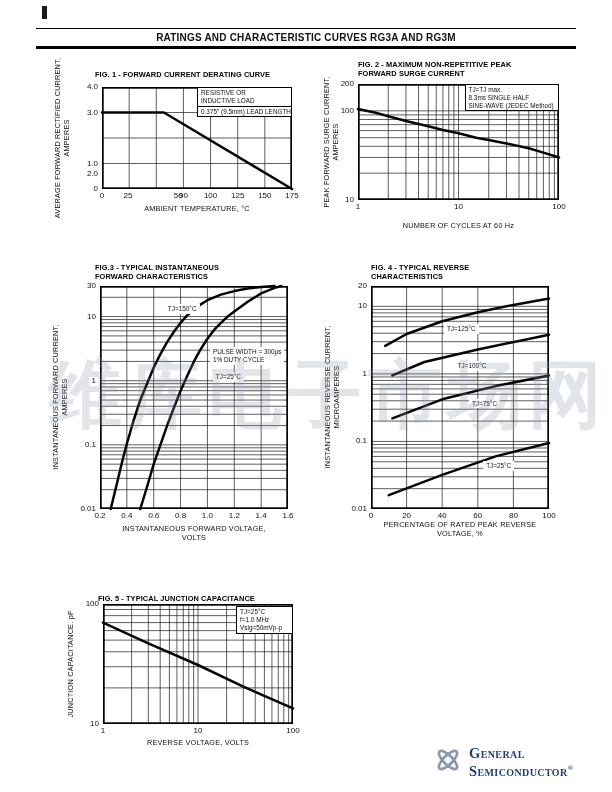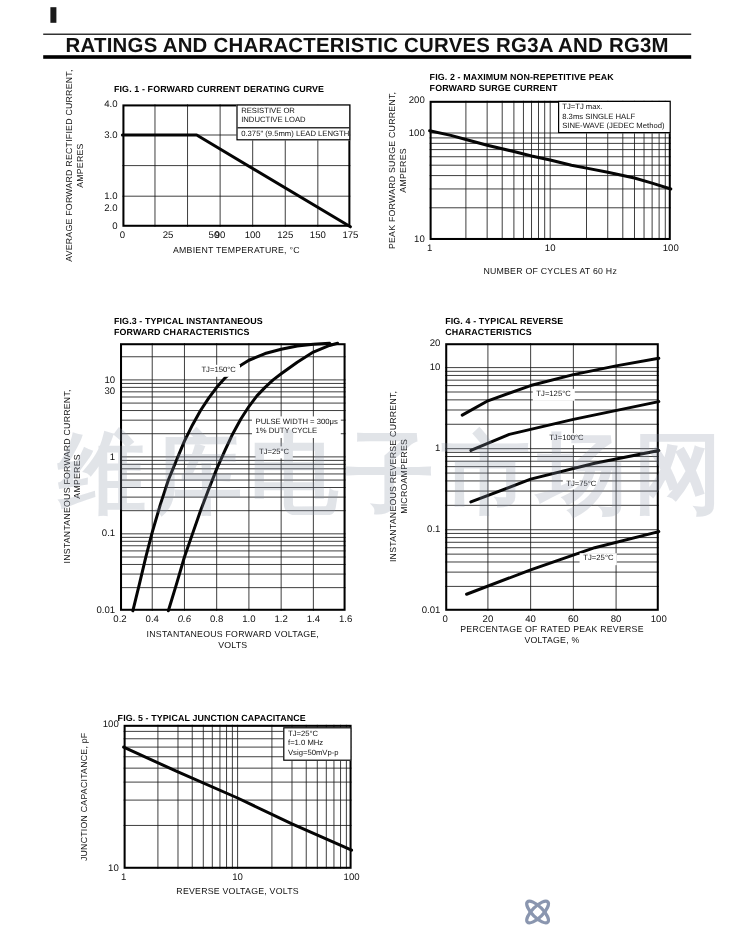--- a/index.html
+++ b/index.html
@@ -4,21 +4,21 @@
 <style>
   html,body{margin:0;padding:0;}
   body{
     width:612px;height:792px;position:relative;background:#ffffff;
     font-family:"Liberation Sans",sans-serif;color:#111;overflow:hidden;
   }
   .corner-mark{position:absolute;background:#1a1a1a;}
   .page-header{
     position:absolute;left:36px;top:28px;width:540px;
     border-top:1.2px solid #000;border-bottom:3px solid #000;
-    text-align:center;font-weight:bold;font-size:17px;line-height:15px;
+    text-align:center;font-weight:bold;font-size:10px;line-height:15px;
     padding:1px 0 1px 0;letter-spacing:0.2px;
   }
   .fig-title{
     position:absolute;text-align:left;font-weight:bold;
     font-size:7.4px;line-height:9px;color:#000;letter-spacing:0.1px;
   }
   .plot{position:absolute;}
   .plot svg{position:absolute;left:0;top:0;overflow:visible;}
   .tick{position:absolute;font-size:8px;line-height:8px;color:#111;white-space:nowrap;}
   .tick.tx{transform:translate(-50%,0);}
@@ -69,21 +69,21 @@
         <line x1="108.57142857142857" y1="0" x2="108.57142857142857" y2="102" stroke="#1a1a1a" stroke-width="0.7"></line>
         <line x1="135.71428571428572" y1="0" x2="135.71428571428572" y2="102" stroke="#1a1a1a" stroke-width="0.7"></line>
         <line x1="162.85714285714286" y1="0" x2="162.85714285714286" y2="102" stroke="#1a1a1a" stroke-width="0.7"></line>
         <line x1="0" y1="76.5" x2="190" y2="76.5" stroke="#1a1a1a" stroke-width="0.7"></line>
         <line x1="0" y1="51" x2="190" y2="51" stroke="#1a1a1a" stroke-width="0.7"></line>
         <line x1="0" y1="25.5" x2="190" y2="25.5" stroke="#1a1a1a" stroke-width="0.7"></line>
         <rect x="0.85" y="0.85" width="188.3" height="100.3" fill="none" stroke="#000" stroke-width="1.7"></rect>
         <polyline points="0.0,25.5 61.9,25.5 190.0,102.0" fill="none" stroke="#050505" stroke-width="2.5" stroke-linejoin="round" stroke-linecap="round"></polyline>
       </svg>
       <span class="tick tx" style="left: 0px; top: 105px;">0</span>
-      <span class="tick tx" style="left: 38px; top: 105px; text-align: right;">25</span>
+      <span class="tick tx" style="left: 26px; top: 105px; text-align: right;">25</span>
       <span class="tick tx" style="left: 54.2857px; top: 105px; padding-left: 44px;">50</span>
       <span class="tick tx" style="left: 81.4286px; top: 105px;">90</span>
       <span class="tick tx" style="left: 108.571px; top: 105px;">100</span>
       <span class="tick tx" style="left: 135.714px; top: 105px;">125</span>
       <span class="tick tx" style="left: 162.857px; top: 105px;">150</span>
       <span class="tick tx" style="left: 190px; top: 105px;">175</span>
       <span class="tick ty" style="left: -4px; top: 102px;">0</span>
       <span class="tick ty" style="left: -4px; top: 76.5px;">1.0</span>
       <span class="tick ty" style="left: -4px; top: 51px; margin-top: 36px;">2.0</span>
       <span class="tick ty" style="left: -4px; top: 25.5px;">3.0</span>
@@ -210,21 +210,21 @@
       <span class="tick tx" style="left: 53.7143px; top: 226px; font-style: italic;">0.6</span>
       <span class="tick tx" style="left: 80.5714px; top: 226px;">0.8</span>
       <span class="tick tx" style="left: 107.429px; top: 226px;">1.0</span>
       <span class="tick tx" style="left: 134.286px; top: 226px;">1.2</span>
       <span class="tick tx" style="left: 161.143px; top: 226px;">1.4</span>
       <span class="tick tx" style="left: 188px; top: 226px;">1.6</span>
       <span class="tick ty" style="left: -4px; top: 223px;">0.01</span>
       <span class="tick ty" style="left: -4px; top: 158.866px;">0.1</span>
       <span class="tick ty" style="left: -4px; top: 94.733px;">1</span>
       <span class="tick ty" style="left: -4px; top: 30.5995px;">10</span>
-      <span class="tick ty" style="left: -4px; top: 0px; margin-top: 40px;">30</span>
+      <span class="tick ty" style="left: -4px; top: 0px;">30</span>
       <div class="ann" style="left: 34.5%; top: 8%;">
         <div>TJ=150°C</div>
       </div>
       <div class="ann" style="left: 58.5%; top: 27.5%;">
         <div>PULSE WIDTH = 300μs</div>
         <div>1% DUTY CYCLE</div>
       </div>
       <div class="ann" style="left: 60%; top: 38.5%;">
         <div>TJ=25°C</div>
       </div>
@@ -370,13 +370,17 @@
 
 <div class="brand">
   <span>
     <svg width="32" height="32" viewBox="0 0 40 40">
       <g fill="none" stroke="#8a96af" stroke-width="3.4">
         <ellipse cx="20" cy="20" rx="15" ry="5.6" transform="rotate(45 20 20)"></ellipse>
         <ellipse cx="20" cy="20" rx="15" ry="5.6" transform="rotate(-45 20 20)"></ellipse>
       </g>
     </svg>
   </span>
+  <div class="brand-text">
+    <div>General</div>
+    <div><span>Semiconductor</span><sup>®</sup></div>
+  </div>
 </div>
 
 </body></html>

